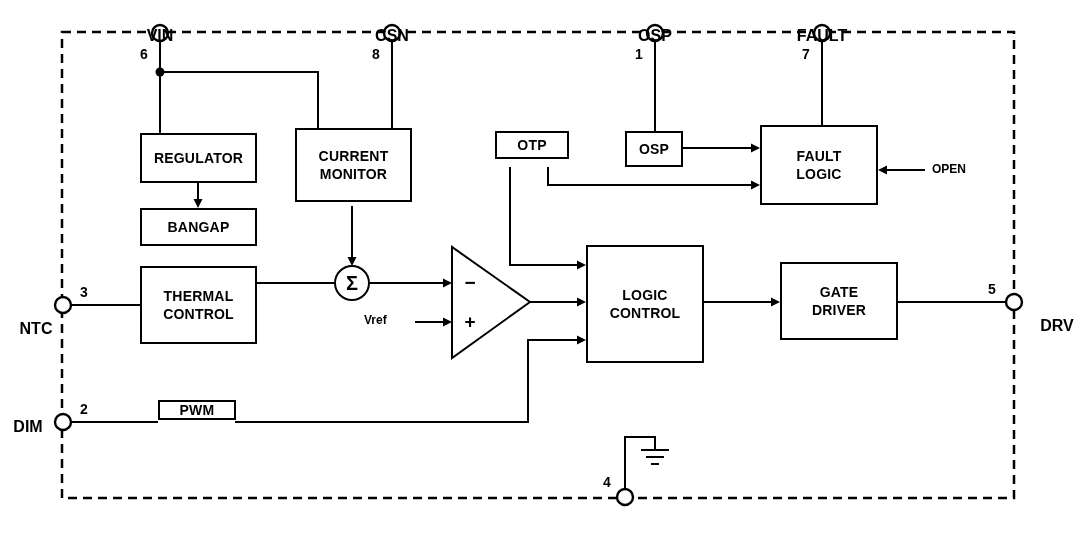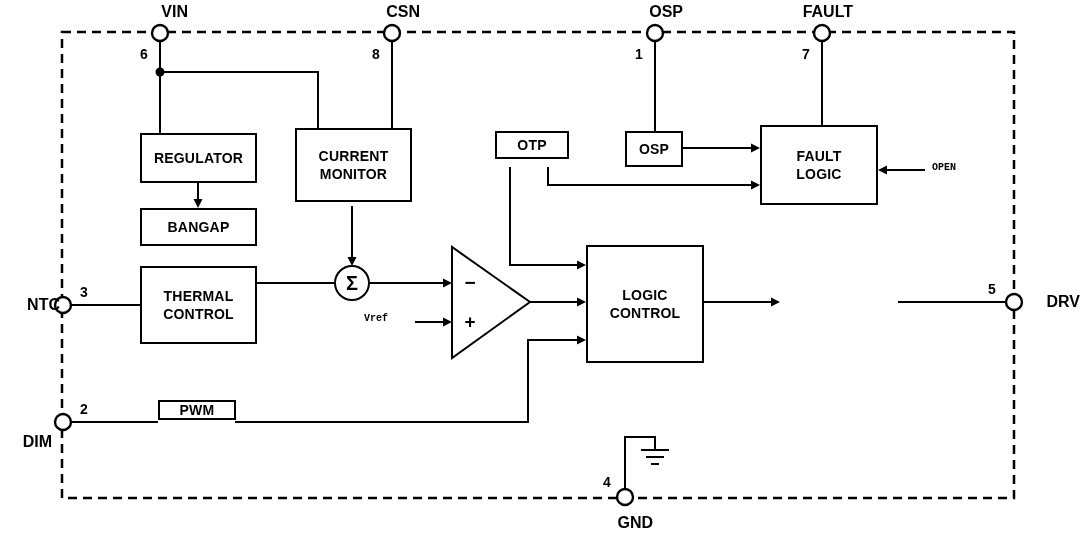--- a/index.html
+++ b/index.html
@@ -7,23 +7,23 @@
          font-family:"Liberation Sans",sans-serif;color:#000;overflow:hidden;}
   .stage svg{position:absolute;left:0;top:0;}
   .wire{fill:none;stroke:#000;stroke-width:2;}
   .ahead{fill:#000;stroke:none;}
   .pin{fill:#fff;stroke:#000;stroke-width:2.4;}
   .shape{fill:#fff;stroke:#000;stroke-width:2;}
   .block{position:absolute;box-sizing:border-box;border:2px solid #000;background:#fff;
          display:flex;align-items:center;justify-content:center;text-align:center;
          font-weight:bold;font-size:14px;line-height:1.3;white-space:pre-line;
          letter-spacing:.2px;}
-  .pin-label{position:absolute;font-weight:bold;font-size:16px;text-align:right;}
+  .pin-label{position:absolute;font-weight:bold;font-size:16px;text-align:center;margin-top:24px;}
   .pin-number{position:absolute;font-weight:bold;font-size:14px;text-align:center;width:16px;}
-  .small-label{position:absolute;font-weight:bold;font-size:10px;font-family:Liberation Mono, monospace;}
+  .small-label{position:absolute;font-weight:bold;font-size:12px;}
   .svgtxt{font:bold 20px "Liberation Sans",sans-serif;fill:#000;}
   .svgsym{font:bold 19px "Liberation Sans",sans-serif;fill:#000;}
 </style>
 </head>
 <body>
 
 <div class="stage">
 
   <svg width="1080" height="536" viewBox="0 0 1080 536">
 
@@ -94,27 +94,29 @@
 MONITOR</div>
   <div class="block" style="left:140px;top:266px;width:117px;height:78px">THERMAL
 CONTROL</div>
   <div class="block" style="left:158px;top:400px;width:78px;height:20px">PWM</div>
   <div class="block" style="left:495px;top:131px;width:74px;height:28px">OTP</div>
   <div class="block" style="left:625px;top:131px;width:58px;height:36px">OSP</div>
   <div class="block" style="left:760px;top:125px;width:118px;height:80px">FAULT
 LOGIC</div>
   <div class="block" style="left:586px;top:245px;width:118px;height:118px">LOGIC
 CONTROL</div>
+  <div class="block" style="left:780px;top:262px;width:118px;height:78px">GATE
+DRIVER</div>
 
   <div class="pin-label" style="left:132px;top:3px;width:56px">VIN</div>
   <div class="pin-label" style="left:364px;top:3px;width:56px">CSN</div>
   <div class="pin-label" style="left:627px;top:3px;width:56px">OSP</div>
   <div class="pin-label" style="left:791px;top:3px;width:62px">FAULT</div>
   <div class="pin-label" style="left:12px;top:296px;width:48px">NTC</div>
-  <div class="pin-label" style="left:4px;top:433px;width:48px">DIM</div>
+  <div class="pin-label" style="left:4px;top:394px;width:48px">DIM</div>
   <div class="pin-label" style="left:1034px;top:293px;width:46px">DRV</div>
   <div class="pin-label" style="left:597px;top:514px;width:56px">GND</div>
 
   <div class="pin-number" style="left:136px;top:46px">6</div>
   <div class="pin-number" style="left:368px;top:46px">8</div>
   <div class="pin-number" style="left:631px;top:46px">1</div>
   <div class="pin-number" style="left:798px;top:46px">7</div>
   <div class="pin-number" style="left:76px;top:284px">3</div>
   <div class="pin-number" style="left:76px;top:401px">2</div>
   <div class="pin-number" style="left:984px;top:281px">5</div>

